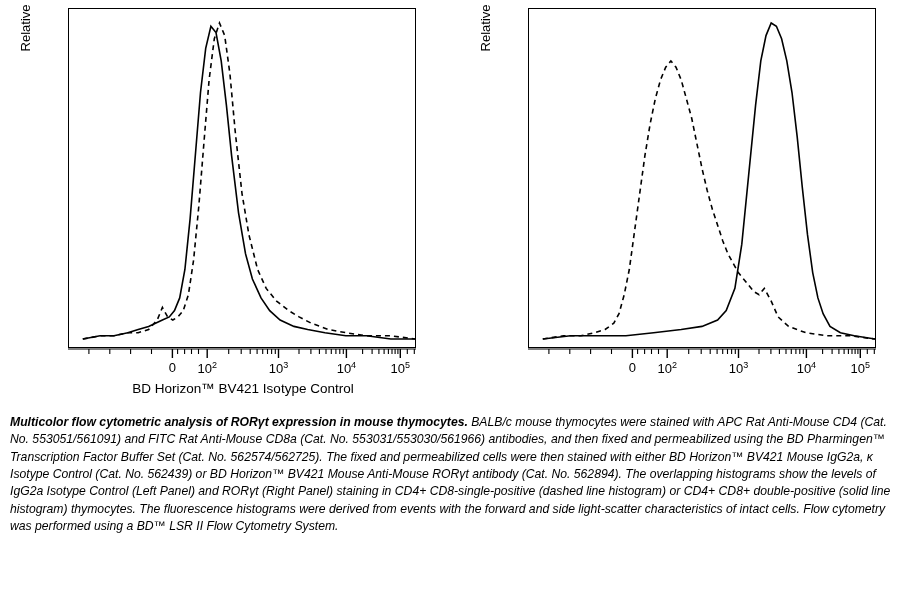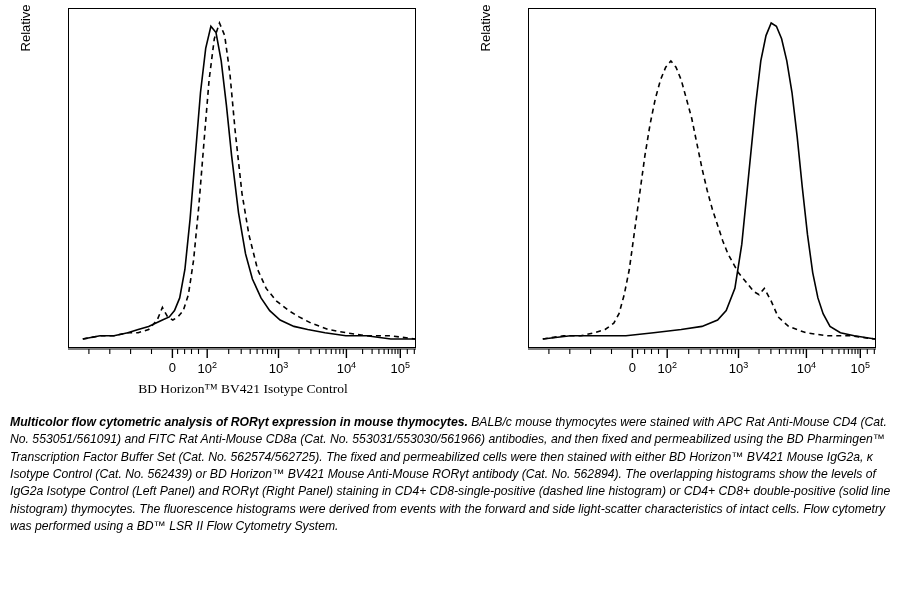--- a/index.html
+++ b/index.html
@@ -59,21 +59,20 @@
     height: 30px;
   }
   .xlabel {
     position: absolute;
     left: 40px;
     top: 381px;
     width: 386px;
     text-align: center;
     font-size: 13.5px;
     white-space: nowrap;
-    font-family: Liberation Serif, serif;
   }
   .tick-label {
     font-size: 13px;
     font-family: "Liberation Sans", sans-serif;
   }
   .tick-label .exp {
     font-size: 9px;
     vertical-align: super;
   }
 

